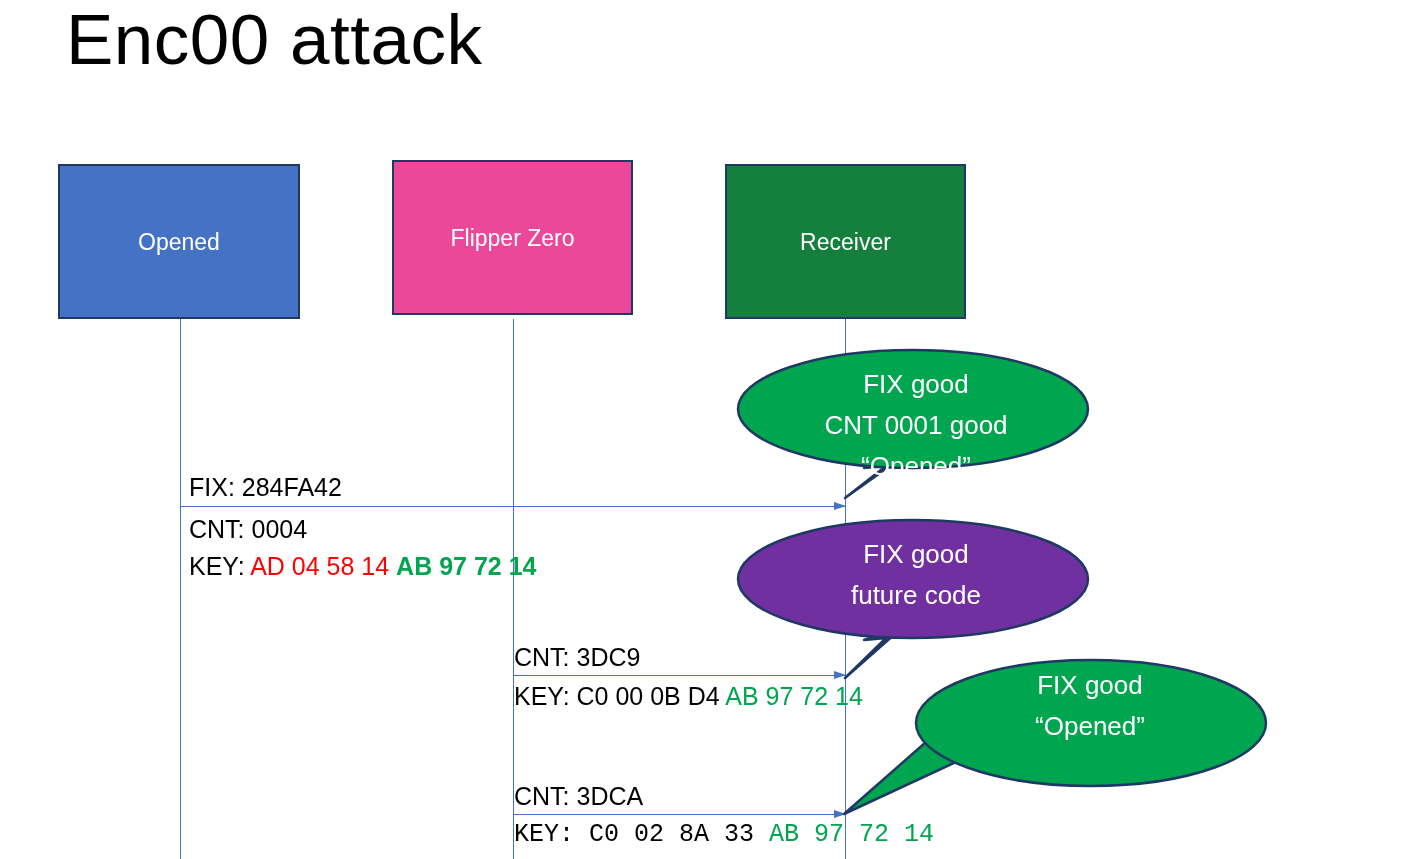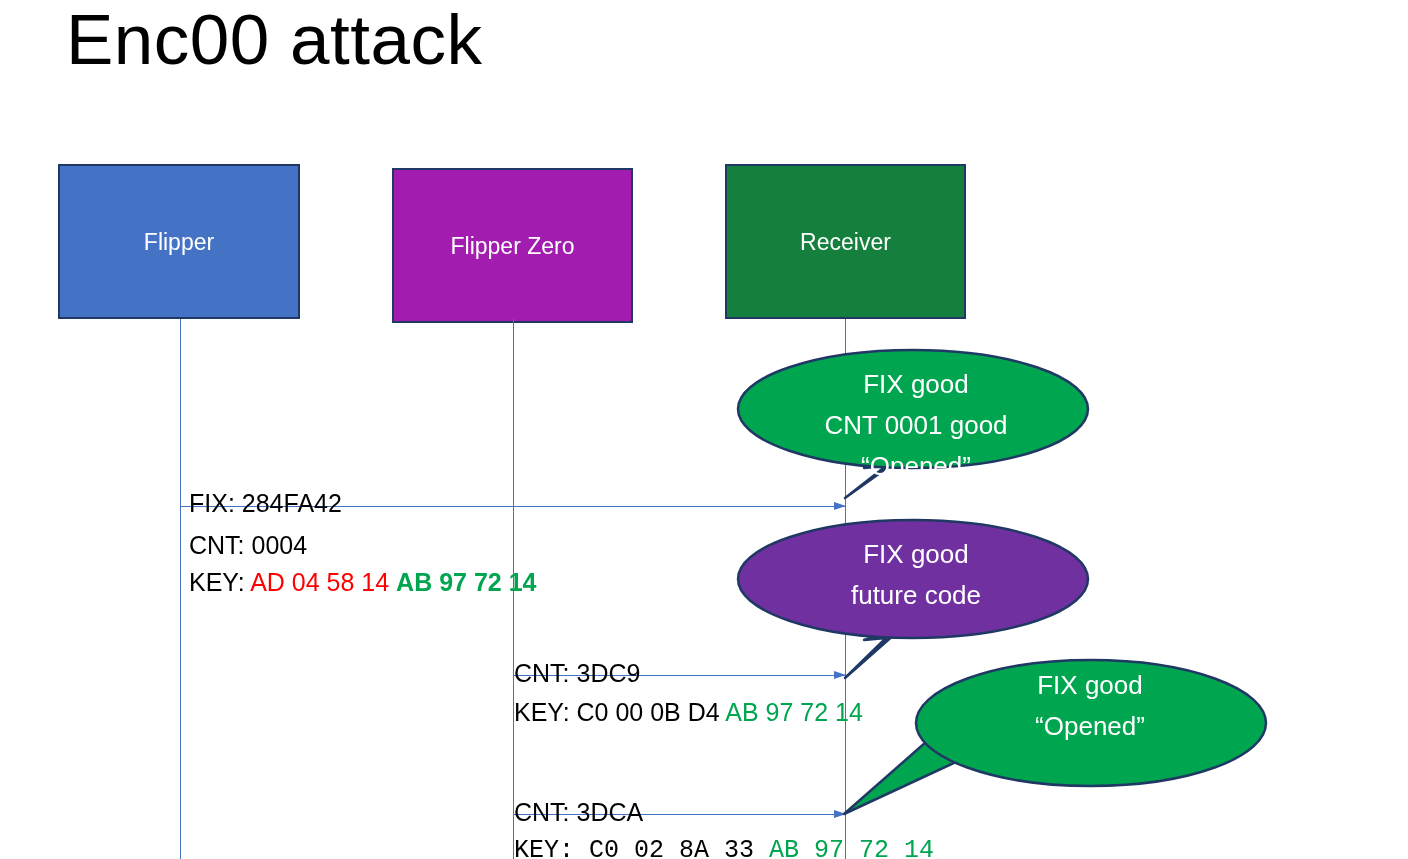--- a/index.html
+++ b/index.html
@@ -38,21 +38,21 @@
     border: 2px solid #1F3864;
     display: flex;
     align-items: center;
     justify-content: center;
     color: #FFFFFF;
     font-size: 23px;
     line-height: 26px;
     font-weight: 400;
   }
   #actor-remote  { left: 58px;  top: 164px; width: 242px; height: 155px; background: #4472C4; }
-  #actor-flipper { left: 392px; top: 168px; width: 241px; height: 155px; background: #a21caf; }
+  #actor-flipper { left: 392px; top: 160px; width: 241px; height: 155px; background: #ec4899; }
   #actor-receiver{ left: 725px; top: 164px; width: 241px; height: 155px; background: #15803d; }
 
   
   .lifeline {
     position: absolute;
     width: 1px;
     background: #4472C4;
   }
   #lifeline-remote  { left: 180px; top: 319px; height: 540px; }
   #lifeline-flipper { left: 513px; top: 319px; height: 540px; }
@@ -79,21 +79,20 @@
   #arrow-2 { left: 513px; top: 675px; width: 332px; }
   #arrow-3 { left: 513px; top: 814px; width: 332px; }
 
   
   .msg-label {
     position: absolute;
     font-size: 25px;
     line-height: 34px;
     color: #000000;
     white-space: nowrap;
-    margin-top: 16px;
   }
   #label-fix   { left: 189px; top: 470px; }
   #label-cnt0  { left: 189px; top: 512px; }
   #label-key0  { left: 189px; top: 549px; }
   #label-cnt1  { left: 514px; top: 640px; }
   #label-key1  { left: 514px; top: 679px; }
   #label-cnt2  { left: 514px; top: 779px; }
   #label-key2  { left: 514px; top: 818px; font-family: Liberation Mono, monospace; }
 
   .hex-red   { color: #FF0000; }
@@ -127,21 +126,21 @@
   #callout-3 .callout-text { top: 9px; left: 78px; width: 348px; }
 </style>
 </head>
 <body>
 
 <div id="slide">
 
   <div id="title">Enc00 attack</div>
 
   <div class="actor-box" id="actor-remote">
-    <span>Flipper</span>
+    <span>Opened</span>
   </div>
   <div class="actor-box" id="actor-flipper">
     <span>Flipper Zero</span>
   </div>
   <div class="actor-box" id="actor-receiver">
     <span>Receiver</span>
   </div>
 
   <div class="lifeline" id="lifeline-remote"></div>
   <div class="lifeline" id="lifeline-flipper"></div>

